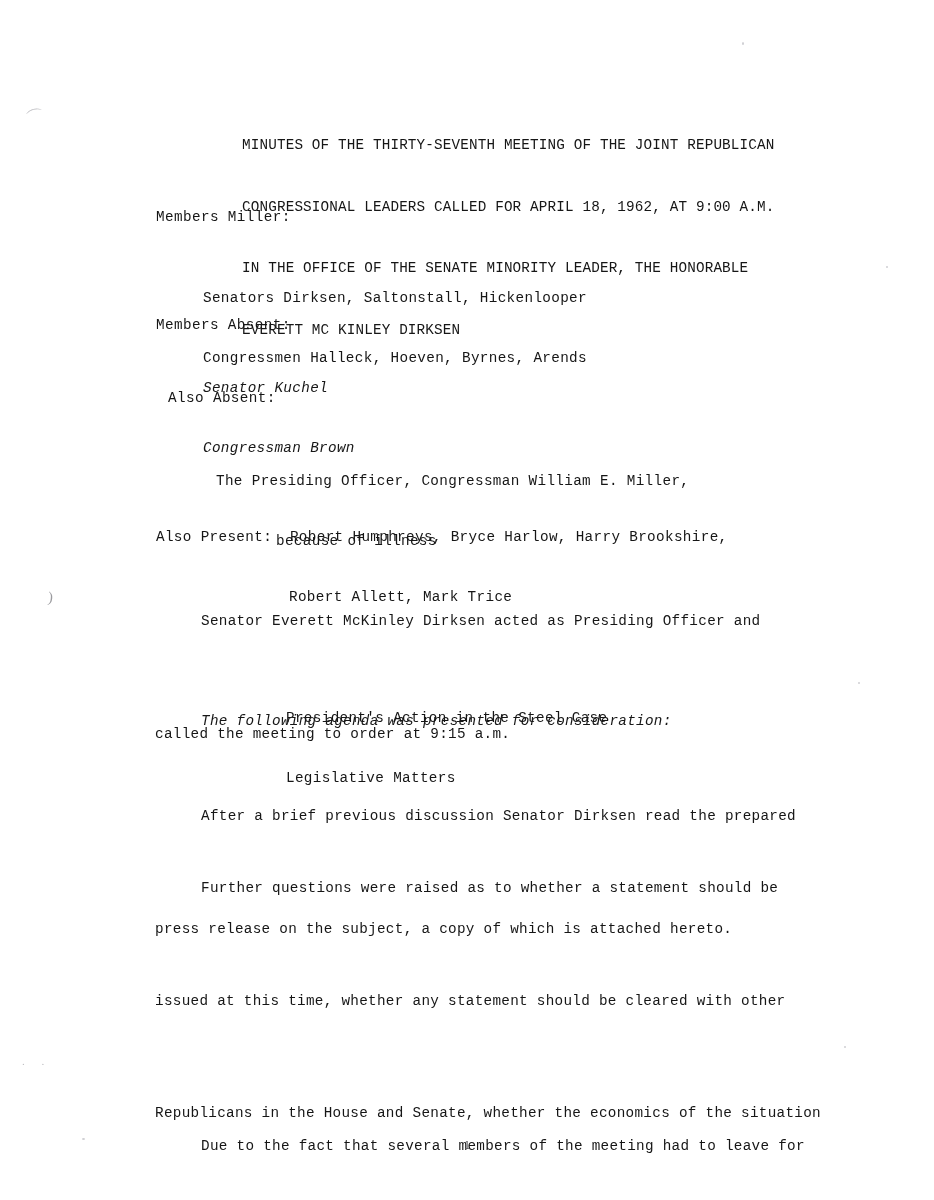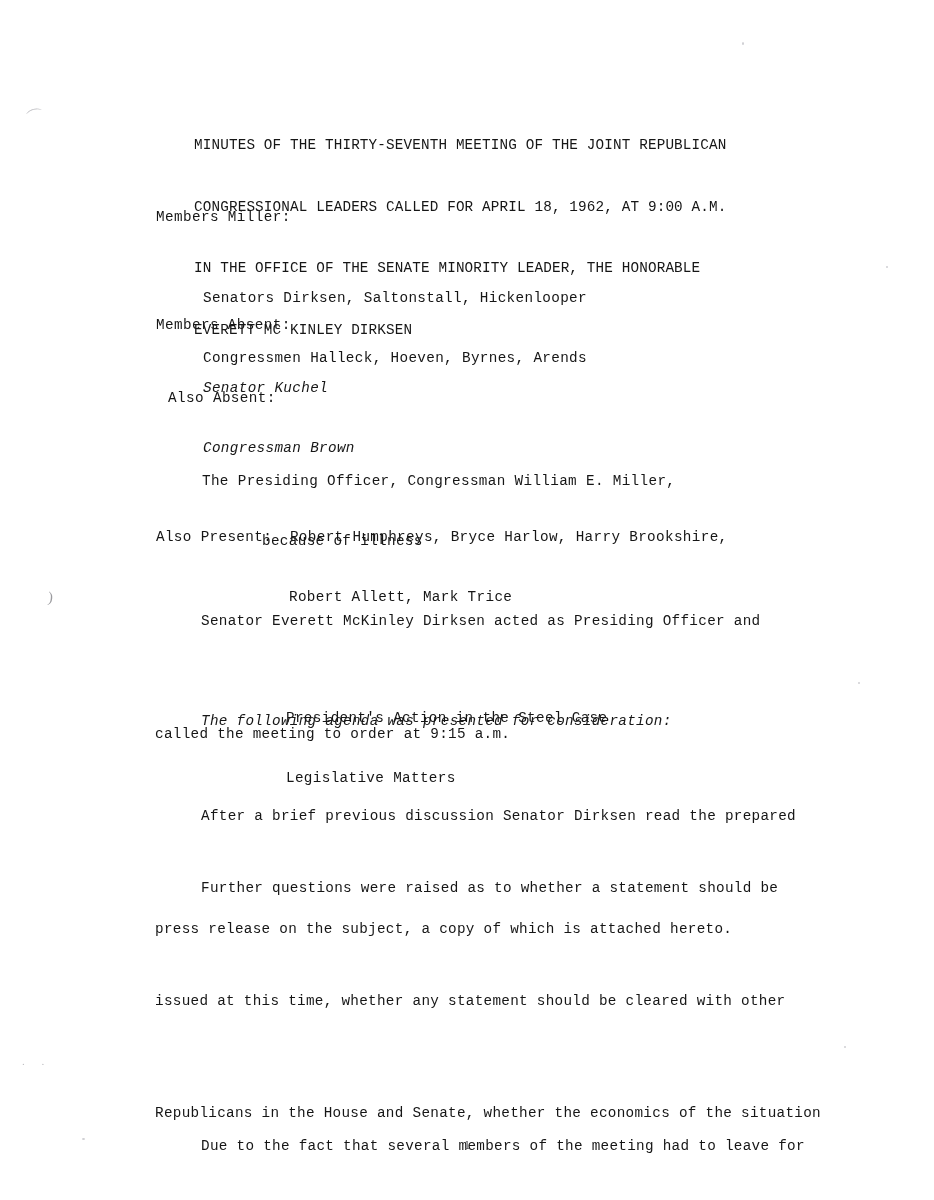--- a/index.html
+++ b/index.html
@@ -83,34 +83,34 @@
     line-height: 19px;
   }
 
   
   .title-block {
     left: 194px;
     top: 94px;
     line-height: 20.5px;
     letter-spacing: 0.15px;
   }
-  .title-block .line { white-space: pre; display: block; }
+  .title-block .line { white-space: pre; display: block; margin-left: 48px; }
 
   .label {
     letter-spacing: 0.4px;
   }
 
   .sec-label-members-present { left: 156px; top: 208px; }
   .sec-list-members-present { left: 203px; top: 248px; line-height: 20px; }
 
   .sec-label-members-absent { left: 156px; top: 316px; }
   .sec-list-members-absent { left: 203px; top: 338px; line-height: 20px; font-style: italic; }
 
   .sec-label-also-absent { left: 156px; top: 389px; margin-left: 12px; }
-  .sec-list-also-absent { left: 202px; top: 431px; line-height: 20px; }
+  .sec-list-also-absent { left: 216px; top: 431px; line-height: 20px; }
   .sec-list-also-absent .sub { display: block; padding-left: 60px; }
 
   .sec-also-present { left: 156px; top: 487px; line-height: 20px; }
   .sec-also-present .cont { display: block; padding-left: 133px; }
 
   .para {
     position: absolute;
     left: 155px;
     width: 700px;
     font-size: 14.3px;

